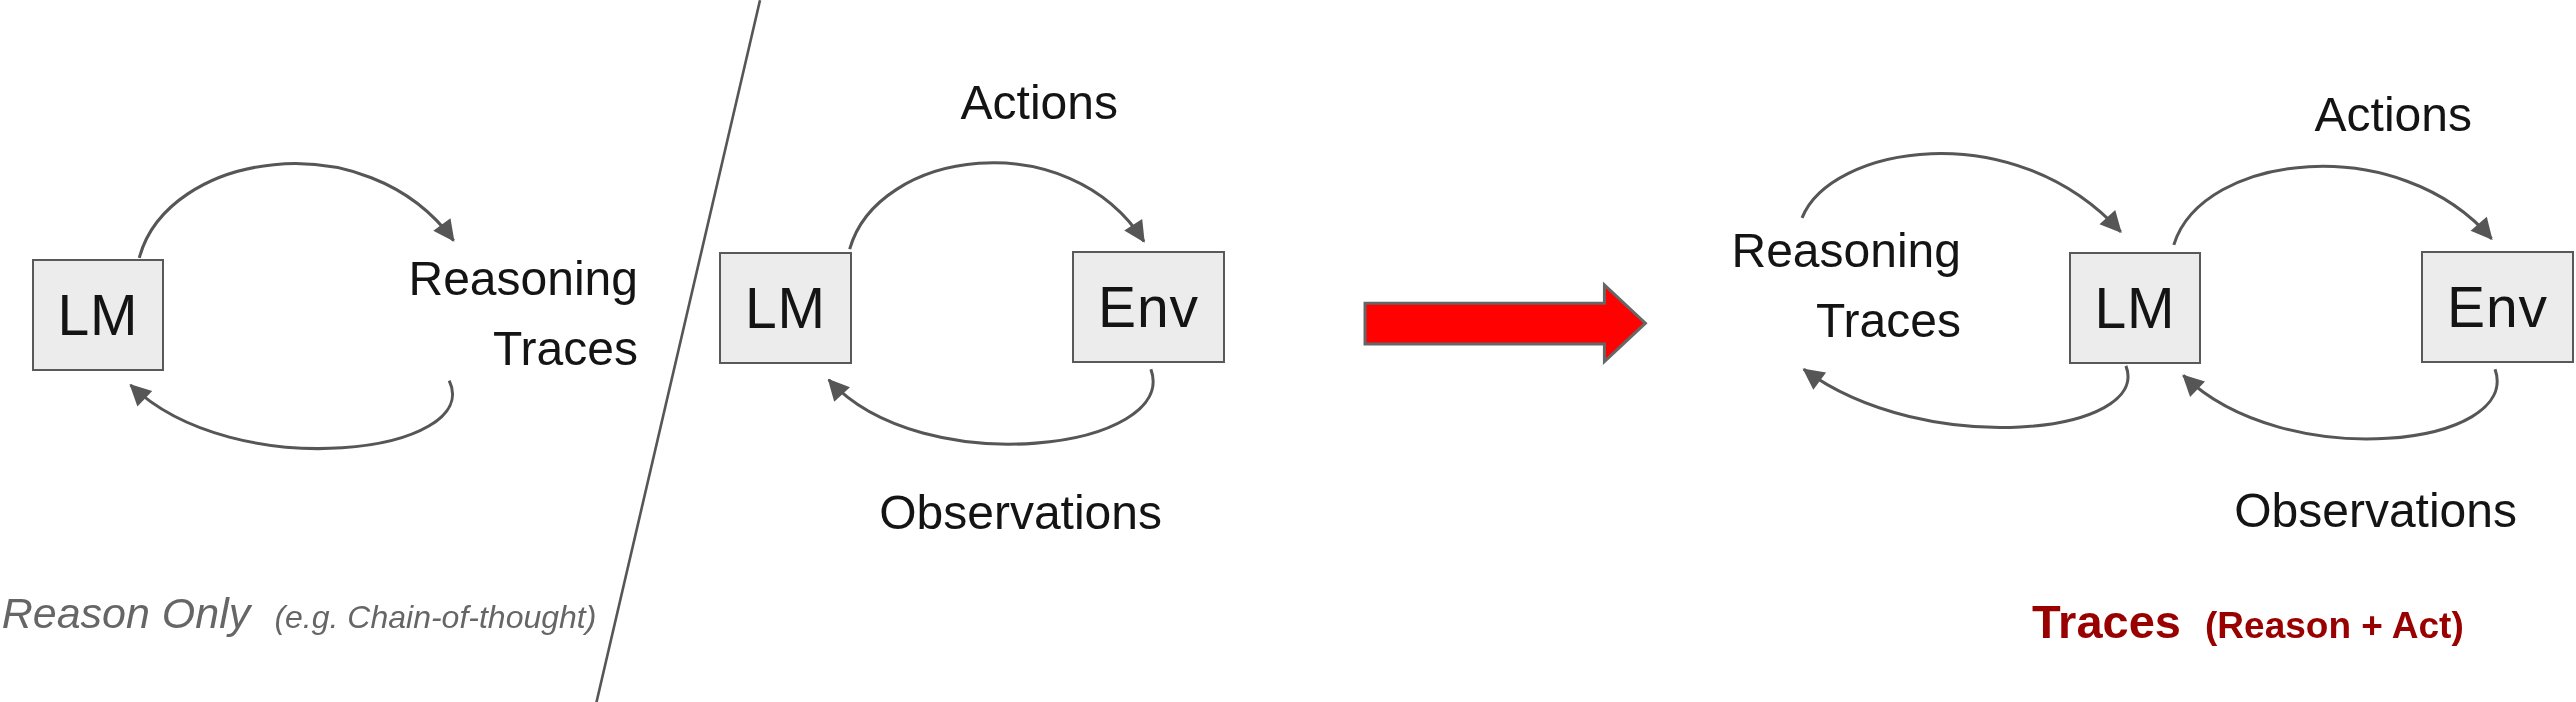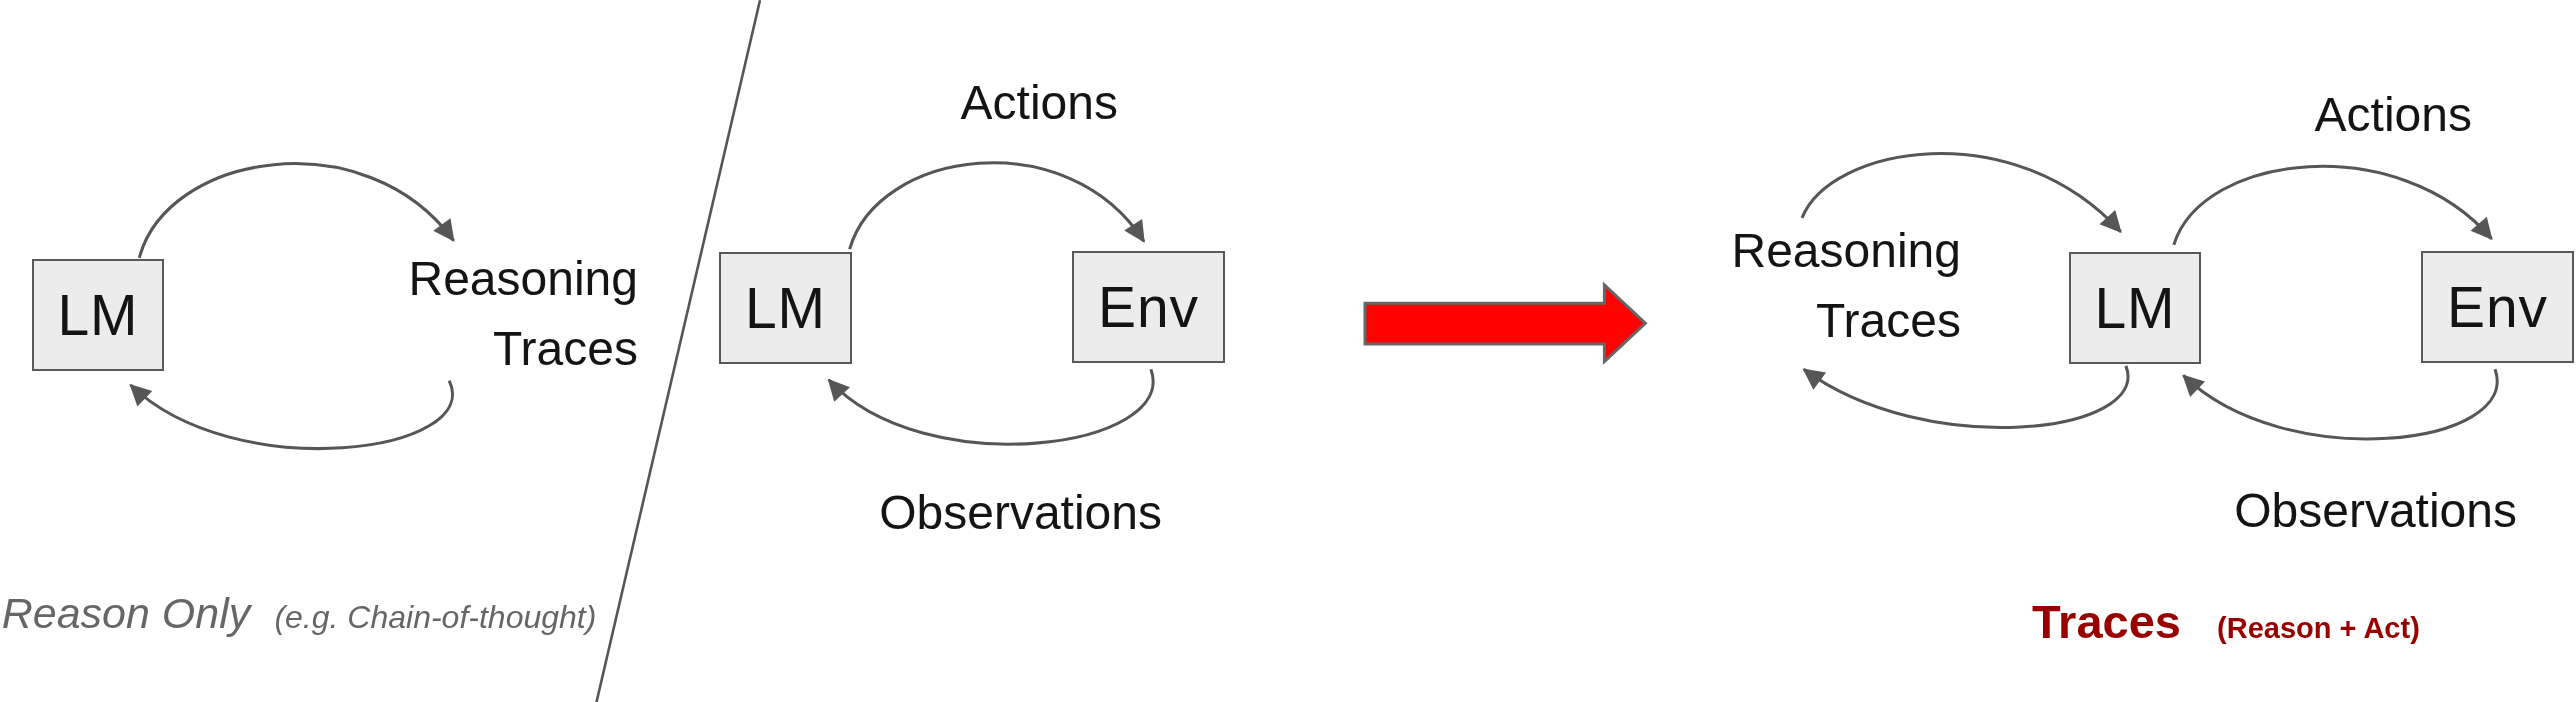--- a/index.html
+++ b/index.html
@@ -42,21 +42,21 @@
   
   .caption{
     position:absolute;white-space:nowrap;line-height:normal;
     color:var(--color-caption_gray,#666666);
     font-size:43px;
   }
   .caption .detail{font-size:32px;margin-left:12.2px;}
   #cap-reason{left:1.7px;  top:589px;font-style:italic;}
   #cap-act   {left:726px;top:589px;}
   #cap-react {left:2032px;top:594px;color:var(--color-react_maroon,#990000);font-weight:bold;font-size:47px;}
-  #cap-react .detail{font-size:29px;font-weight:bold;margin-left:23px;}
+  #cap-react .detail{font-size:37px;font-weight:bold;margin-left:11px;}
   .flagged{
     position:relative;
     text-decoration:underline;
     text-decoration-thickness:2.2px;
     text-underline-offset:4.4px;
   }
   .squiggle-svg{
     position:absolute;left:0;bottom:-11.3px;width:100%;height:7.8px;
   }
 </style>

